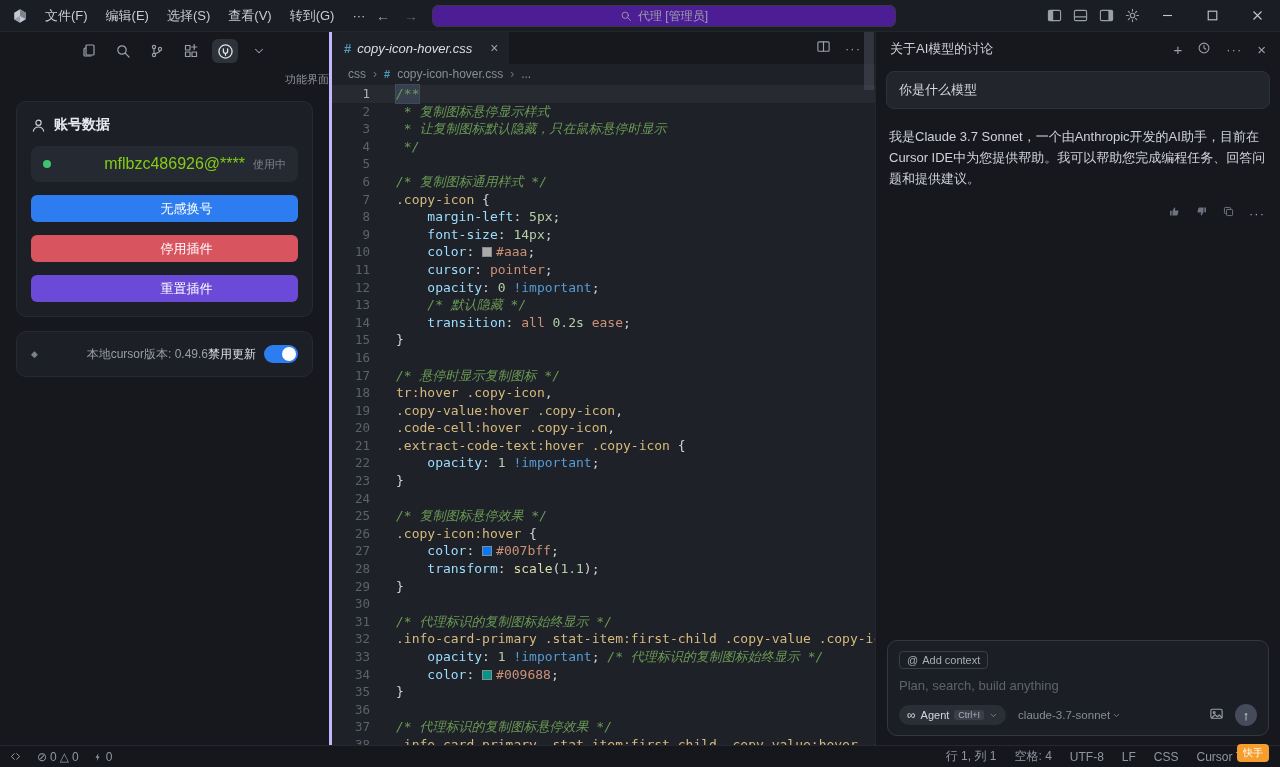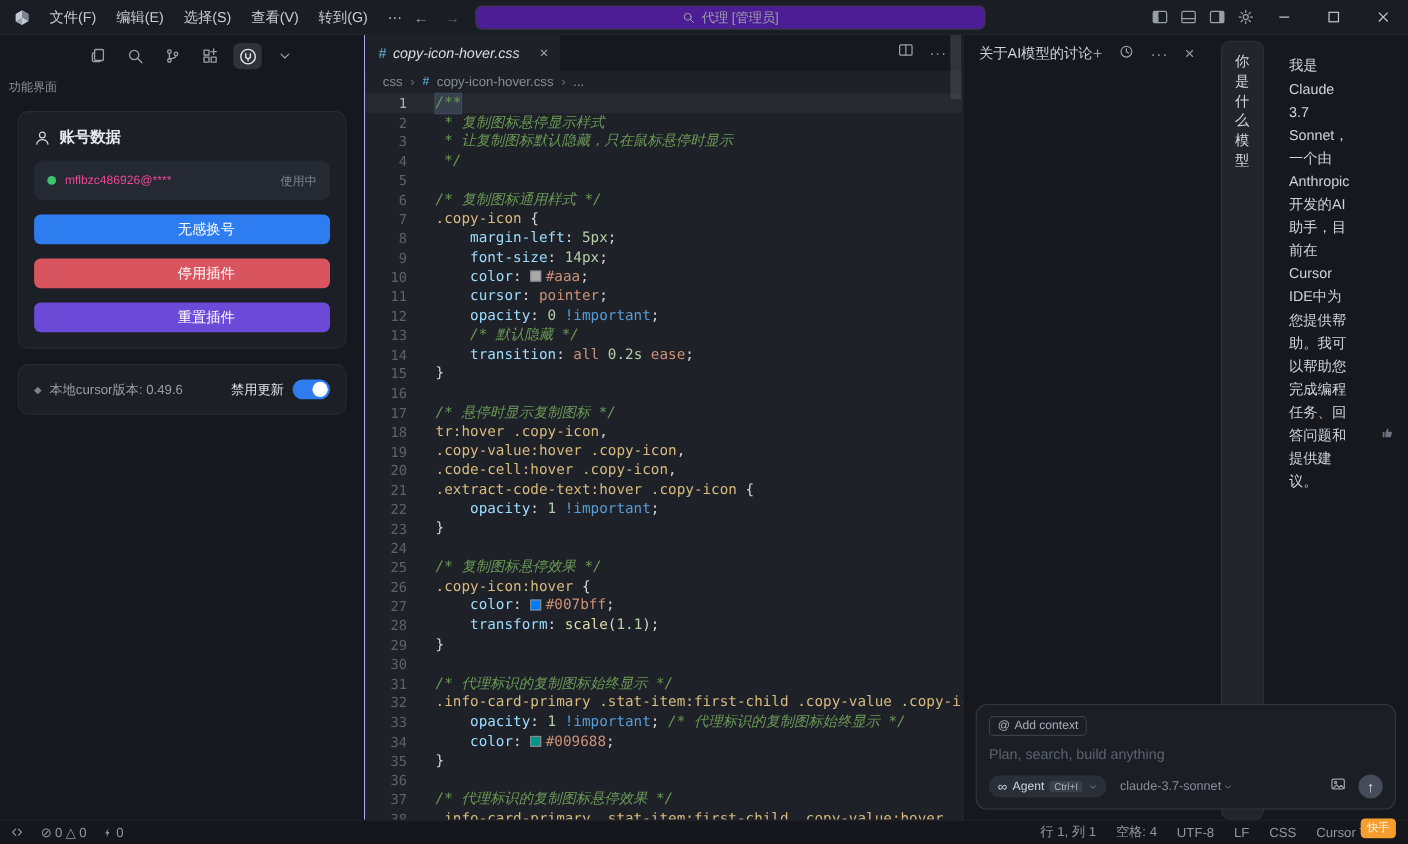--- a/index.html
+++ b/index.html
@@ -24,31 +24,31 @@
   .tb-icon { width:26px; height:32px; display:flex; align-items:center; justify-content:center; }
   .win-btn { width:45px; height:32px; display:flex; align-items:center; justify-content:center; color:#c3c7cd; }
 
   svg.ic { stroke:#9aa0a8; fill:none; stroke-width:1.2; stroke-linecap:round; stroke-linejoin:round; }
   svg.ic-fill { fill:#6d7480; stroke:none; }
 
   
   .main { display:flex; height:713px; }
 
   
-  .sidebar { width:332px; background:#16181e; border-right:1px solid #c4b5fd; position:relative; }
+  .sidebar { width:332px; background:#16181e; border-right:3px solid #c4b5fd; position:relative;text-align:right; }
   .acticons { display:flex; align-items:center; gap:8px; padding:6px 0 2px 76px; height:34px; }
   .acticon { width:26px; height:24px; display:flex; align-items:center; justify-content:center; border-radius:6px; }
   .acticon.active { background:#2d323b; }
   .panel-label { font-size:11px; color:#8a9098; padding:6px 0 0 8px; }
   .card { margin:14px 16px 0; background:#1c1f26; border:1px solid #262a32; border-radius:10px; padding:14px; }
   .acct-head { display:flex; align-items:center; gap:8px; font-size:14px; font-weight:bold; color:#e8eaee; }
   .email-box { margin-top:12px; background:#252932; border-radius:8px; height:36px; display:flex;
                align-items:center; padding:0 12px; gap:8px; }
   .dot { width:8px; height:8px; border-radius:50%; background:#3ec46d; flex:none; }
-  .email { font-size:11px; color:#ec4899; flex:1; }
+  .email { font-size:16px; color:#84cc16; flex:1; }
   .email-status { font-size:11px; color:#7c828c; }
   .btn { height:27px; border-radius:6px; margin-top:13px; display:flex; align-items:center;
          justify-content:center; font-size:13px; color:#ffffff; cursor:pointer;padding-left:44px; }
   .ver-card { margin:14px 16px 0; background:#1c1f26; border:1px solid #262a32; border-radius:10px;
               padding:13px 14px; display:flex; align-items:center; }
   .ver-text { font-size:12px; color:#989ea7; flex:1; margin-left:7px; }
   .upd-label { font-size:12px; color:#dde0e5; margin-right:8px; }
   .toggle { width:34px; height:18px; border-radius:9px; position:relative; cursor:pointer; }
   .knob { position:absolute; right:2px; top:2px; width:14px; height:14px; border-radius:50%; background:#fff; }
   .diamond { font-size:9px; color:#7c828c; }
@@ -82,21 +82,21 @@
   .tk-va { color:#ce9178; }
   .tk-nu { color:#b5cea8; }
   .tk-im { color:#569cd6; }
   .tk-fn { color:#dcdcaa; }
   .swatch { display:inline-block; width:10px; height:10px; border:1px solid #8a8a8a;
             margin-right:4px; vertical-align:-1px; }
   .scroll-thumb { position:absolute; top:0; right:1px; width:10px; height:58px; background:#4a4f59; opacity:.55; }
 
   
   .chat { width:405px; background:#16181e; border-left:1px solid #23262c; display:flex;
-          flex-direction:row; position:relative; }
+          flex-direction:column; position:relative; }
   .chat-head { height:34px; display:flex; align-items:center; padding:0 14px; font-size:13px; color:#ced1d7; flex:none; }
   .chat-head-icons { margin-left:auto; display:flex; align-items:center; gap:15px; color:#9aa0a8; font-size:15px; }
   .user-msg { margin:5px 10px 0; background:#22252c; border:1px solid #2d3139; border-radius:8px;
               padding:9px 12px; font-size:13px; color:#d4d7dd; }
   .ai-msg { margin:17px 13px 0; font-size:13px; line-height:21px; color:#cfd3d9; }
   .msg-actions { display:flex; justify-content:flex-end; align-items:center; gap:14px; margin:15px 15px 0; color:#6d7480; }
   .chat-input { position:absolute; left:11px; right:11px; bottom:9px; background:#1b1e25;
                 border:1px solid #33373f; border-radius:10px; padding:9px 11px; }
   .ctx-chip { display:inline-flex; align-items:center; gap:4px; border:1px solid #3a3e47; border-radius:4px;
               padding:2px 7px; font-size:11px; color:#a8aeb8; cursor:pointer; }

